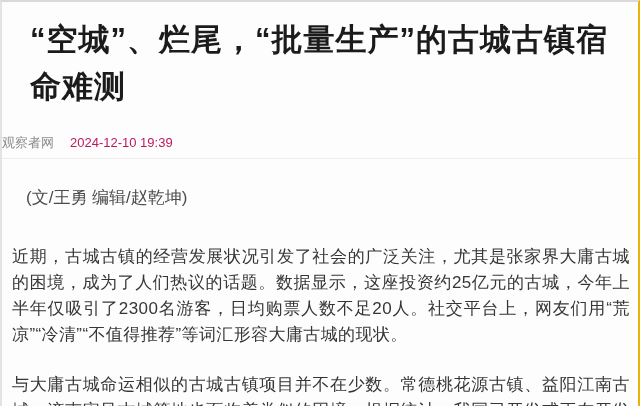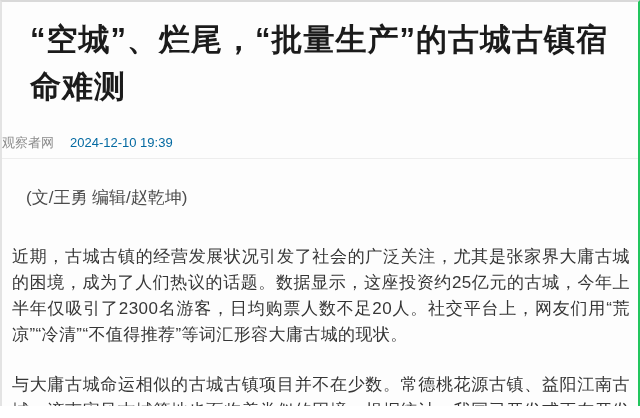--- a/index.html
+++ b/index.html
@@ -9,21 +9,21 @@
     font-family: "Liberation Sans", "DejaVu Sans", sans-serif;
   }
   .page {
     position: relative;
     width: 640px;
     height: 406px;
     box-sizing: border-box;
     background: #fdfdfd;
     border-top: 2px solid #d9d9d9;
     border-left: 2px solid #e3e3e3;
-    border-right: 2px solid #22c55e;
+    border-right: 2px solid #eab308;
     overflow: hidden;
   }
   .title {
     margin: 14px 10px 0 28px;
     font-size: 31px;
     line-height: 47px;
     font-weight: 800;
     letter-spacing: 1px;
     color: #1b1b1b;
   }
@@ -34,21 +34,21 @@
     color: #9c9c9c;
     display: flex;
     align-items: baseline;
   }
   .meta-source {
     color: #8c8c8c;
     margin-right: 16px;
     cursor: pointer;
   }
   .meta-time {
-    color: #0369a1;
+    color: #be185d;
   }
   .divider {
     margin-top: 6px;
     border: none;
     border-top: 1px solid #ededed;
     height: 0;
   }
   .byline {
     margin: 28px 10px 0 24px;
     font-size: 17px;

